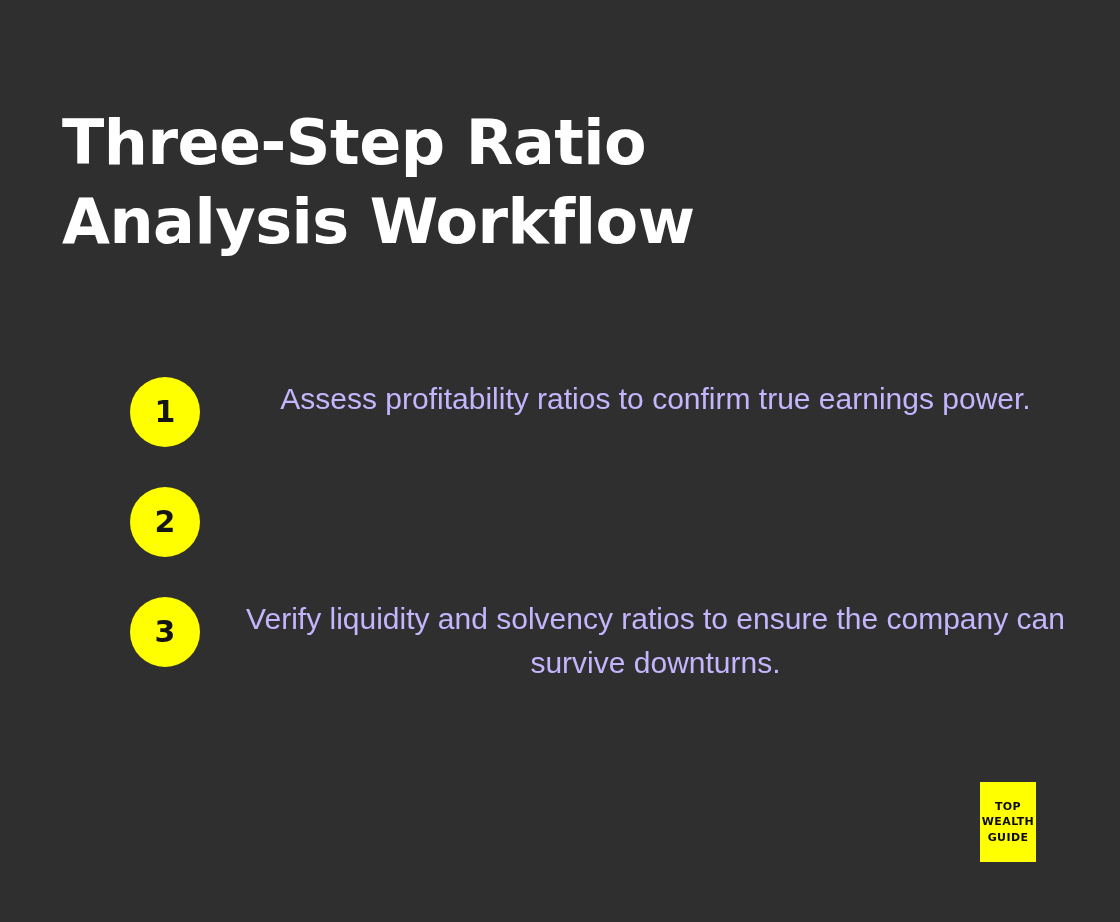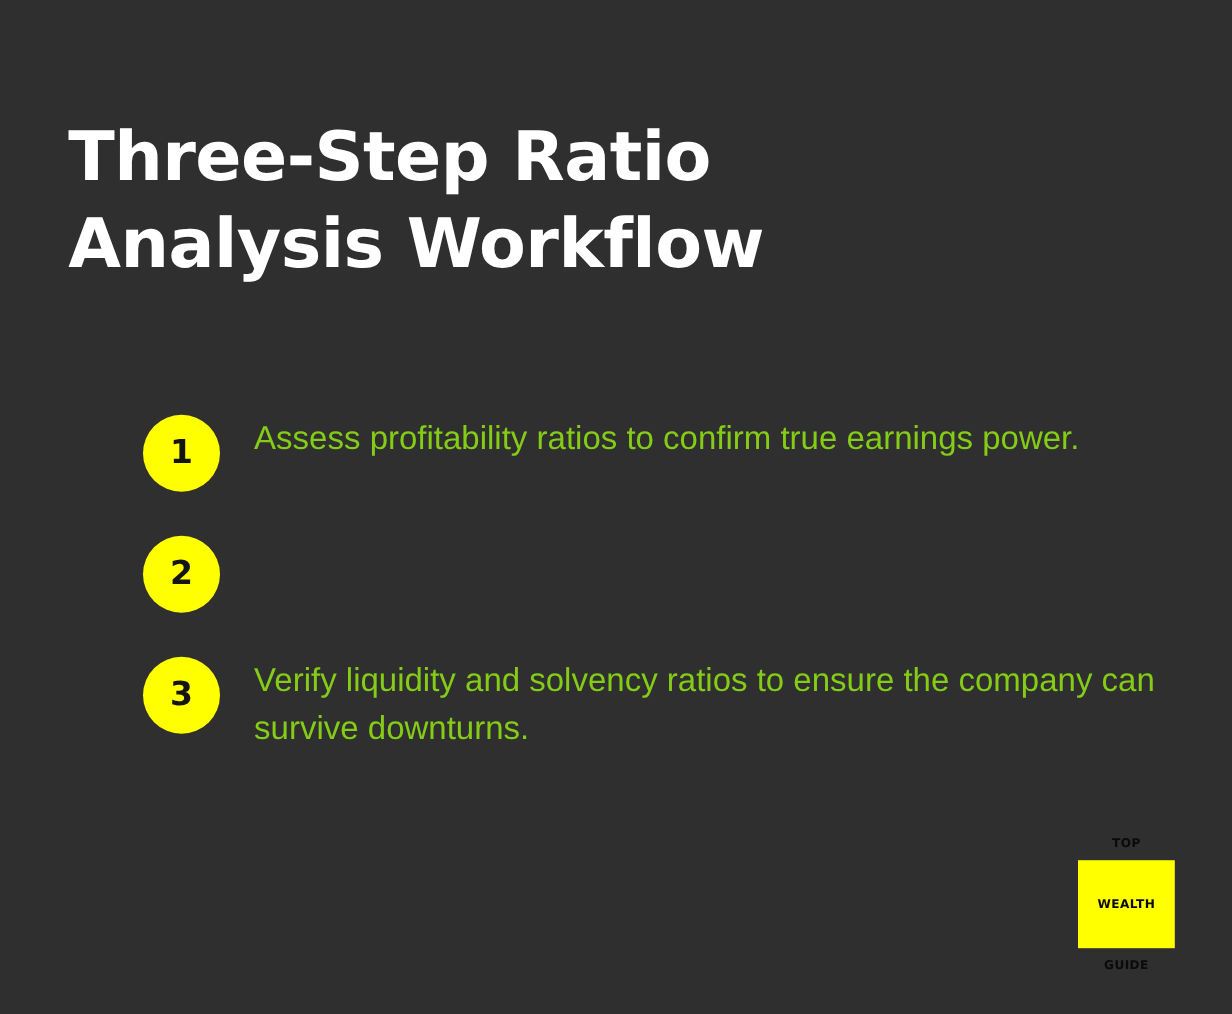--- a/index.html
+++ b/index.html
@@ -74,39 +74,39 @@
     align-items: center;
     justify-content: center;
     line-height: 1;
     margin-top: 2px;
   }
   .step-text {
     flex: 1 1 auto;
     margin-left: 31px;
     font-size: 30px;
     line-height: 1.45;
-    color: #84cc16;
+    color: #c4b5fd;
     font-weight: 400;
     padding-top: 2px;
+    text-align: center;
   }
 
   
   .logo-badge {
     position: absolute;
     left: 980px;
     top: 782px;
-    width: 88px;
+    width: 56px;
     height: 80px;
     background: #ffff00;
     display: flex;
     flex-direction: column;
     align-items: center;
     justify-content: center;
     text-align: center;
-    gap: 40px;
   }
   .logo-line {
     font-family: "DejaVu Sans", "Liberation Sans", sans-serif;
     font-size: 11px;
     font-weight: 700;
     letter-spacing: 0.4px;
     color: #0a0a0a;
     line-height: 1.42;
     text-transform: uppercase;
   }

